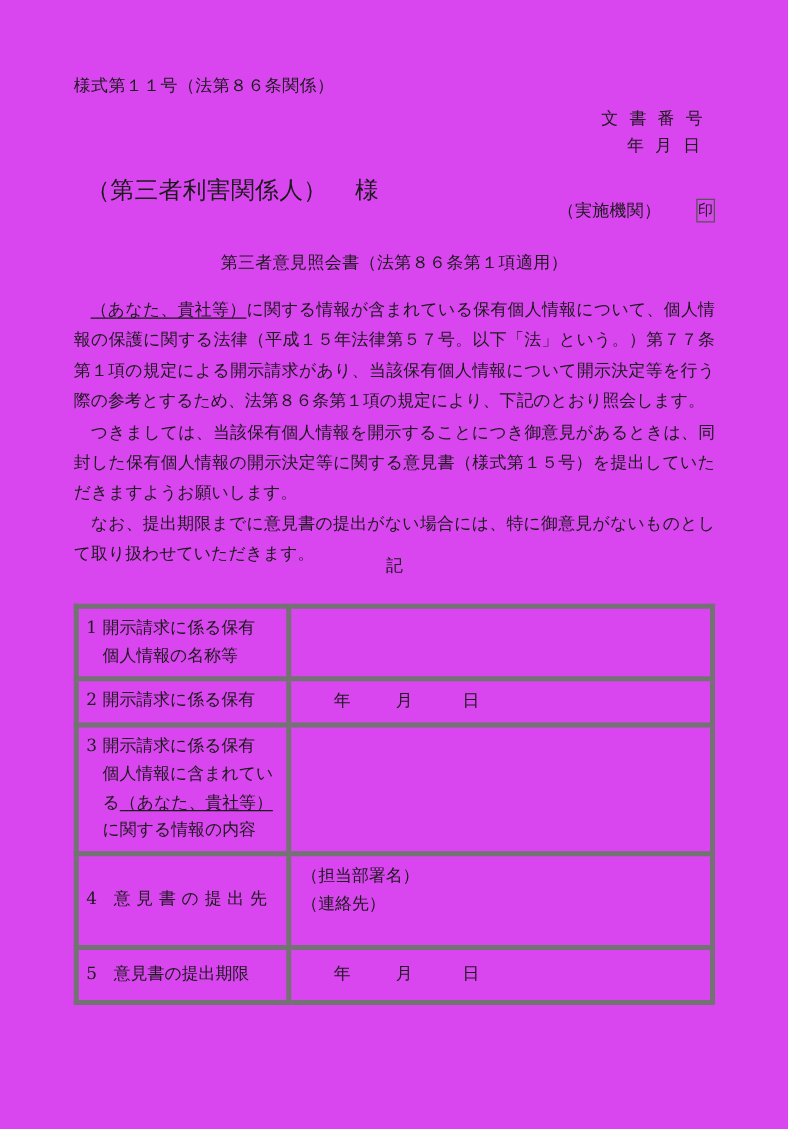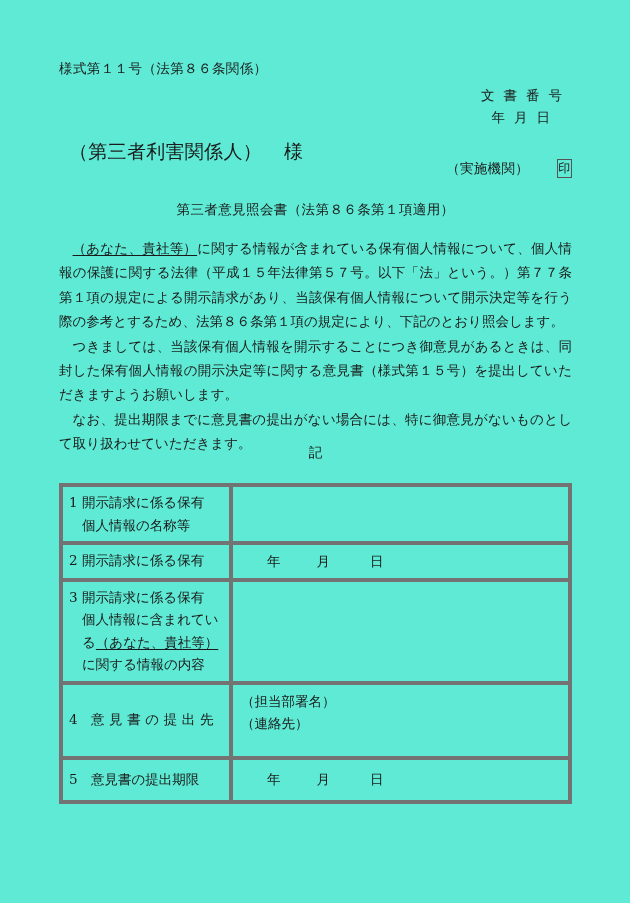--- a/index.html
+++ b/index.html
@@ -9,21 +9,21 @@
     background: #ffffff;
   }
   body {
     font-family: "DejaVu Serif", "Liberation Serif", serif;
     color: #1a1a1a;
   }
   #page {
     position: relative;
     width: 630px;
     height: 903px;
-    background: #5eead4;
+    background: #d946ef;
     overflow: hidden;
   }
   .doc {
     position: absolute;
     left: 59px;
     top: 0;
     width: 513px;
     height: 903px;
   }
 
@@ -47,21 +47,21 @@
   }
   .doc-no-line1 {
     display: block;
     letter-spacing: 9px;
     padding-right: 1px;
   }
   .doc-no-line2 {
     display: block;
     letter-spacing: 9px;
     padding-right: 1px;
-    margin-right: 12px;
+    margin-right: 2px;
   }
 
   .addressee {
     position: absolute;
     left: 10px;
     top: 139px;
     font-size: 19px;
     white-space: nowrap;
     letter-spacing: 0.3px;
   }

